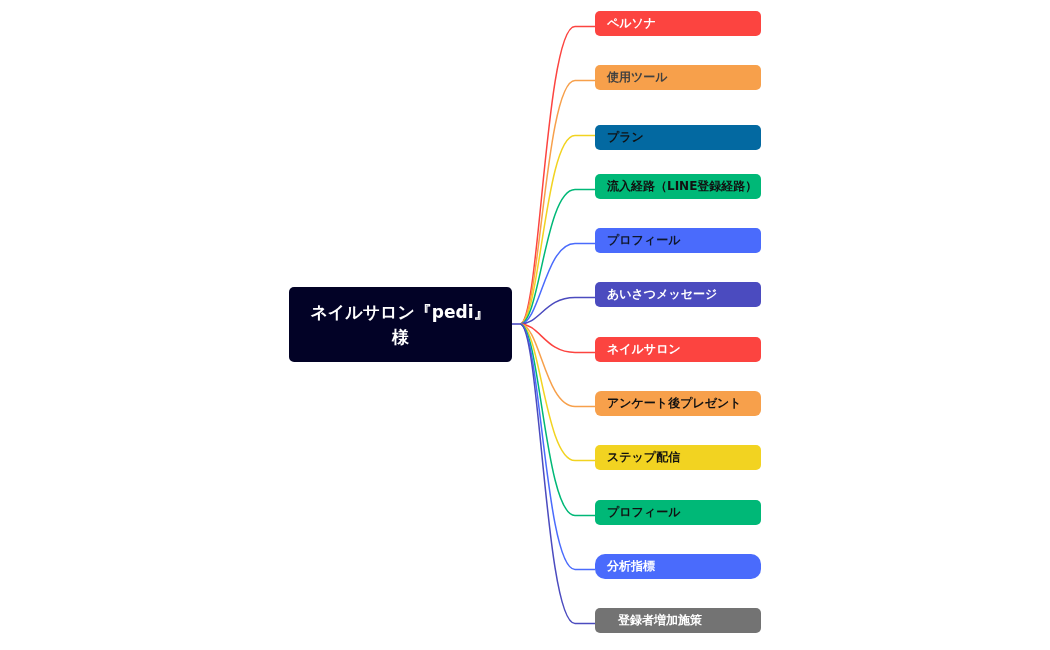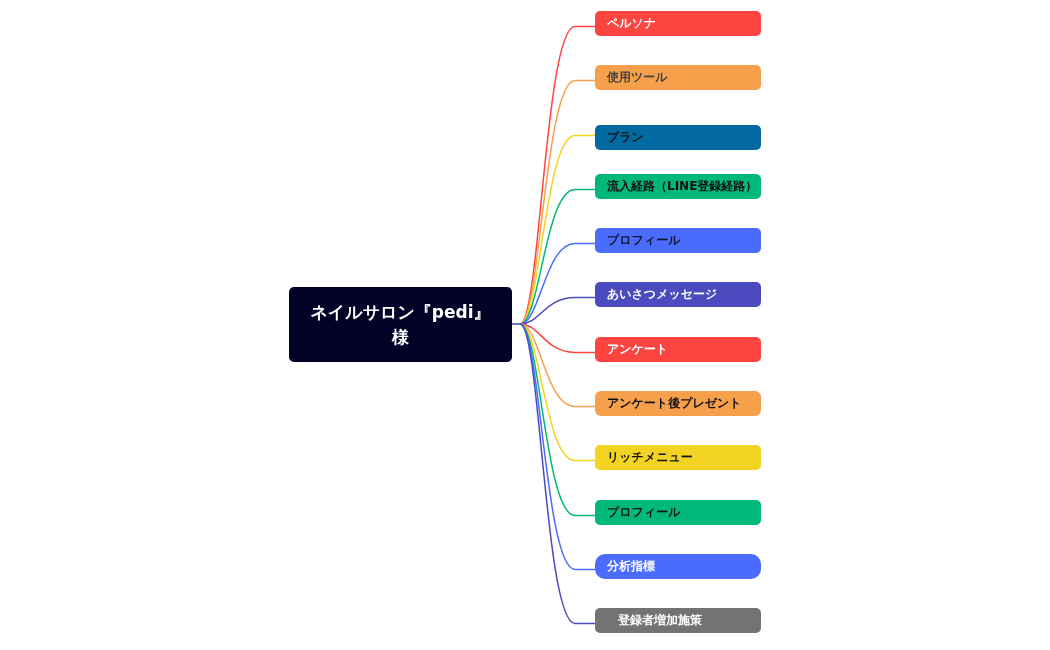--- a/index.html
+++ b/index.html
@@ -51,27 +51,27 @@
     <div class="node" style="top: 174px; background: rgb(0, 184, 119); color: rgb(17, 17, 17);">
       <span>流入経路（LINE登録経路）</span>
     </div>
     <div class="node" style="top: 228px; background: rgb(74, 107, 252); color: #0f172a;">
       <span>プロフィール</span>
     </div>
     <div class="node" style="top: 282px; background: rgb(75, 75, 191); color: rgb(255, 255, 255);">
       <span>あいさつメッセージ</span>
     </div>
     <div class="node" style="top: 337px; background: rgb(252, 68, 64); color: rgb(255, 255, 255);">
-      <span>アンケート</span>
+      <span>ネイルサロン</span>
     </div>
     <div class="node" style="top: 391px; background: rgb(247, 160, 75); color: rgb(17, 17, 17); border-radius: 6px;">
       <span>アンケート後プレゼント</span>
     </div>
     <div class="node" style="top: 445px; background: rgb(242, 211, 33); color: rgb(17, 17, 17);">
-      <span>リッチメニュー</span>
+      <span>ステップ配信</span>
     </div>
     <div class="node" style="top: 500px; background: rgb(0, 184, 119); color: rgb(17, 17, 17);">
       <span>プロフィール</span>
     </div>
     <div class="node" style="top: 554px; background: rgb(74, 107, 252); color: rgb(255, 255, 255); border-radius: 10px;">
       <span>分析指標</span>
     </div>
     <div class="node" style="top: 608px; background: #737373; color: rgb(255, 255, 255); padding-left: 23px;">
       <span>登録者増加施策</span>
     </div>

